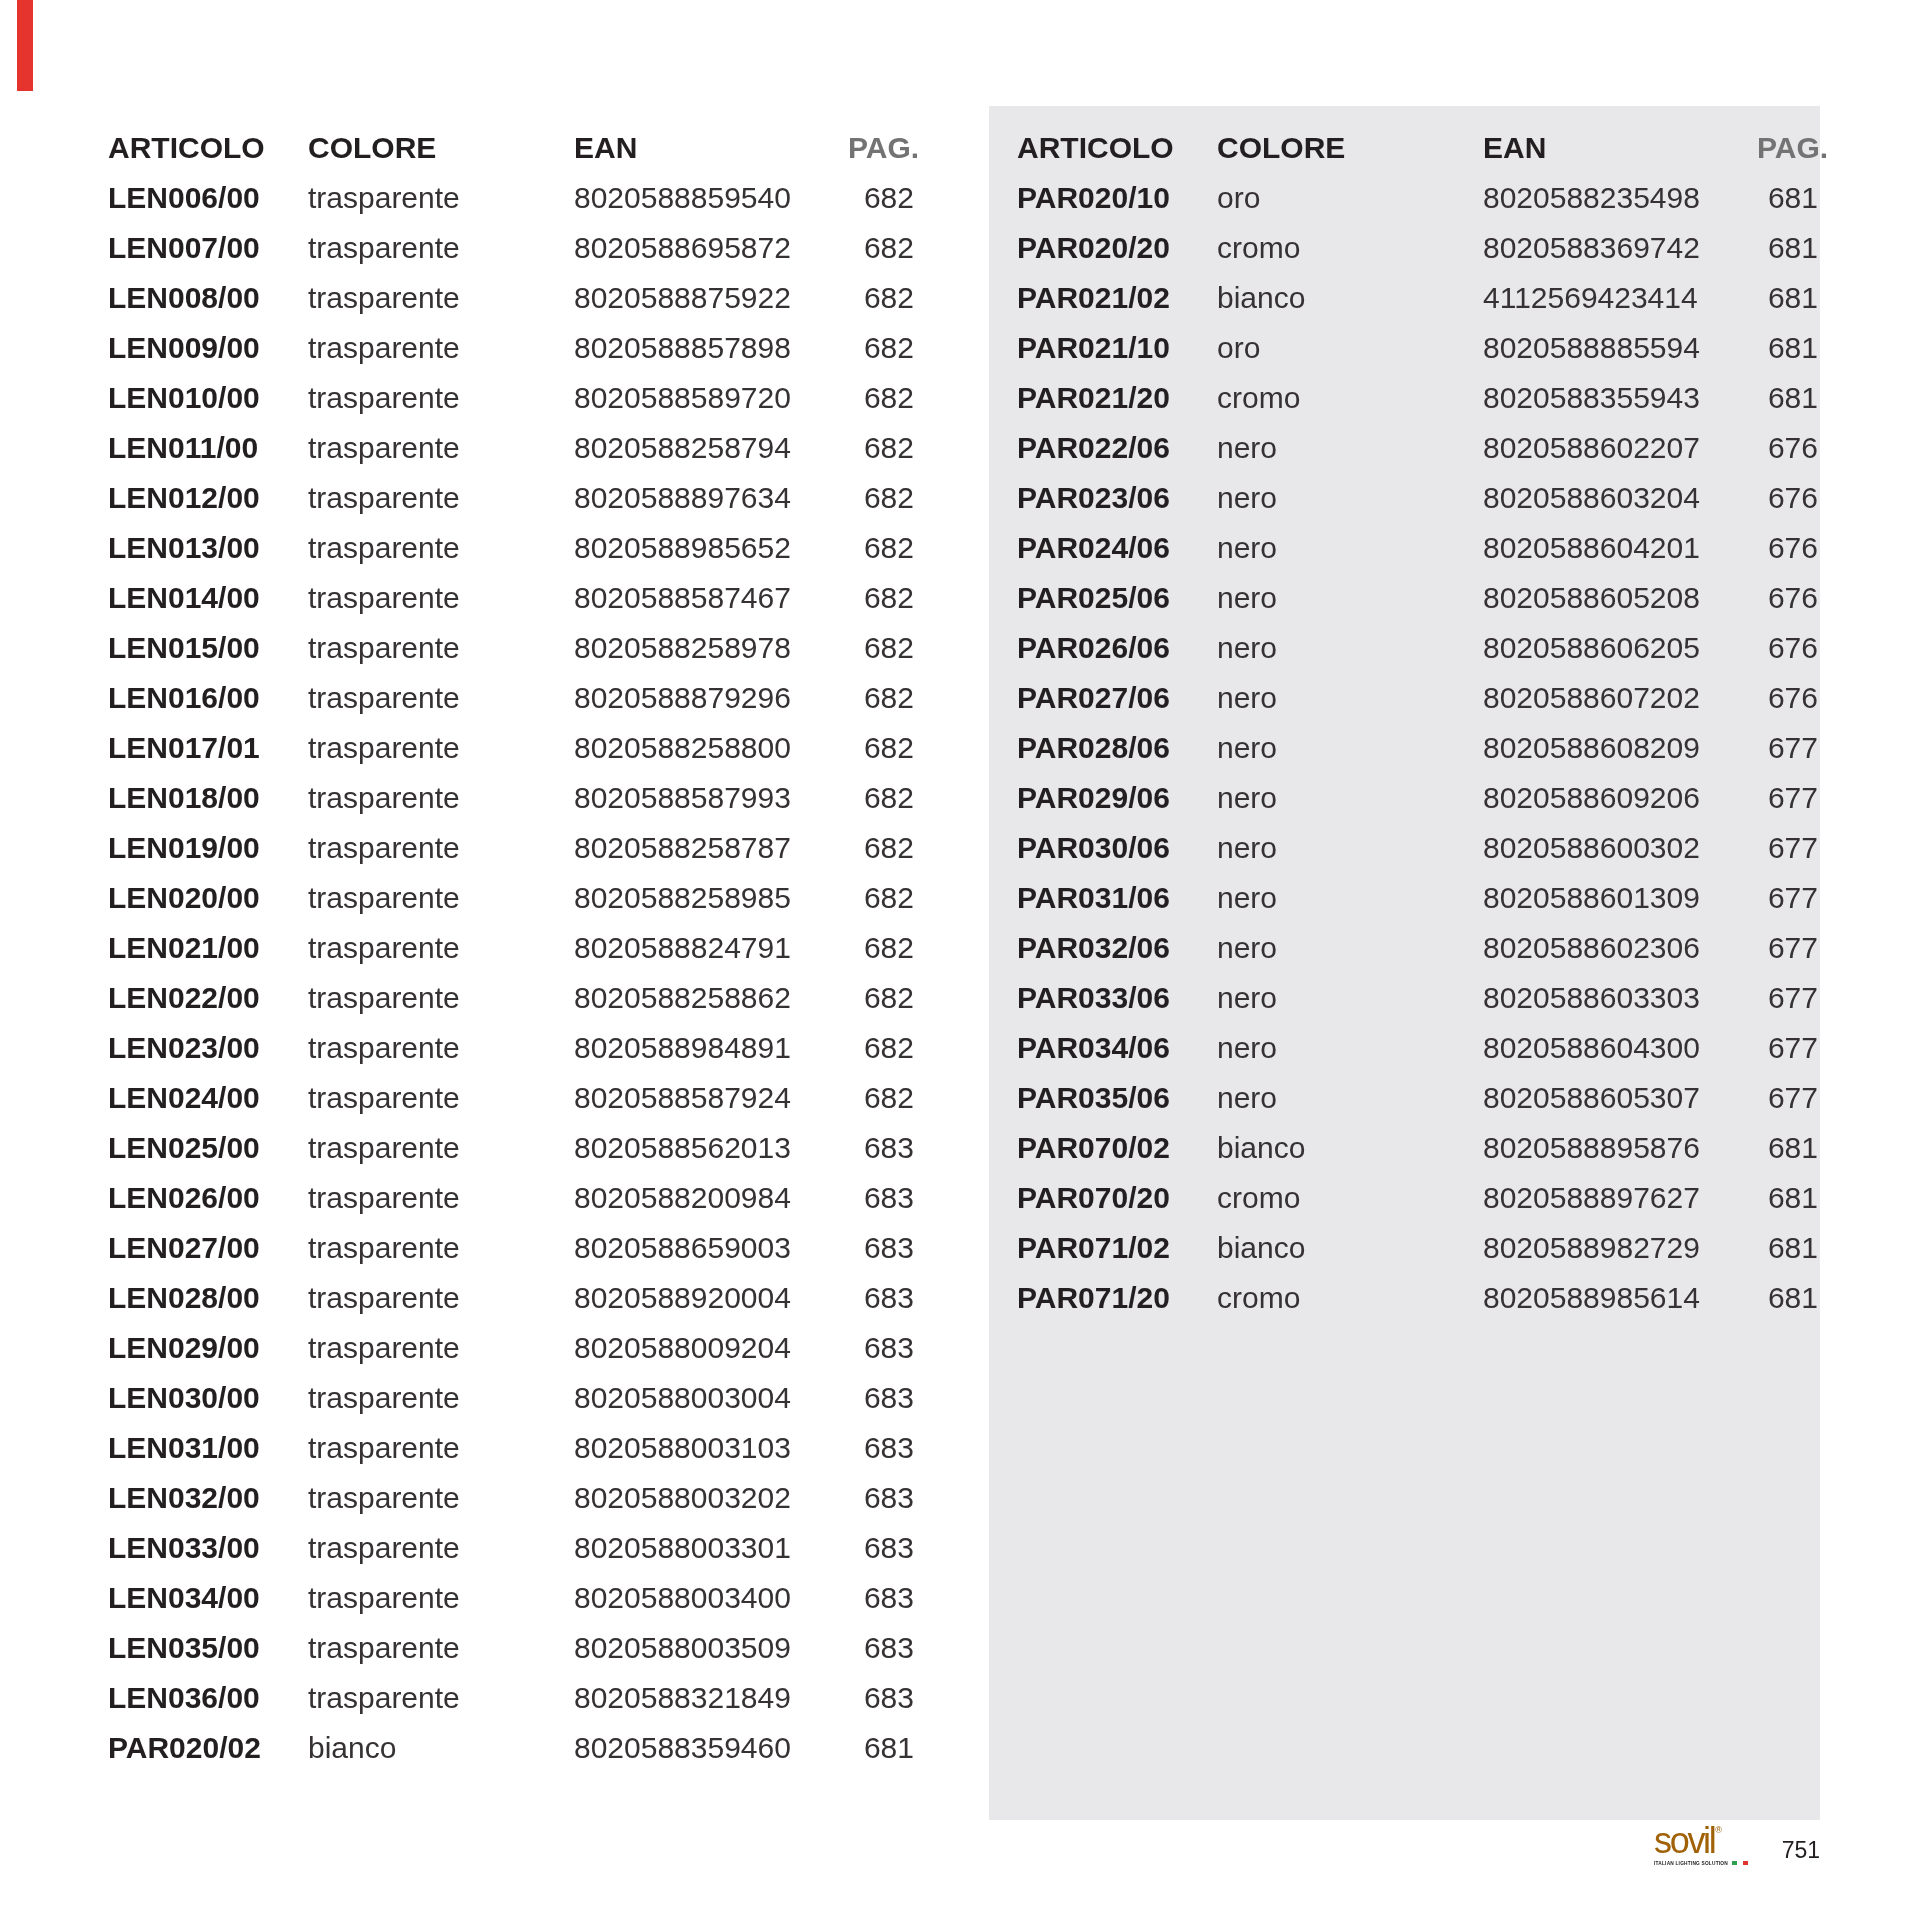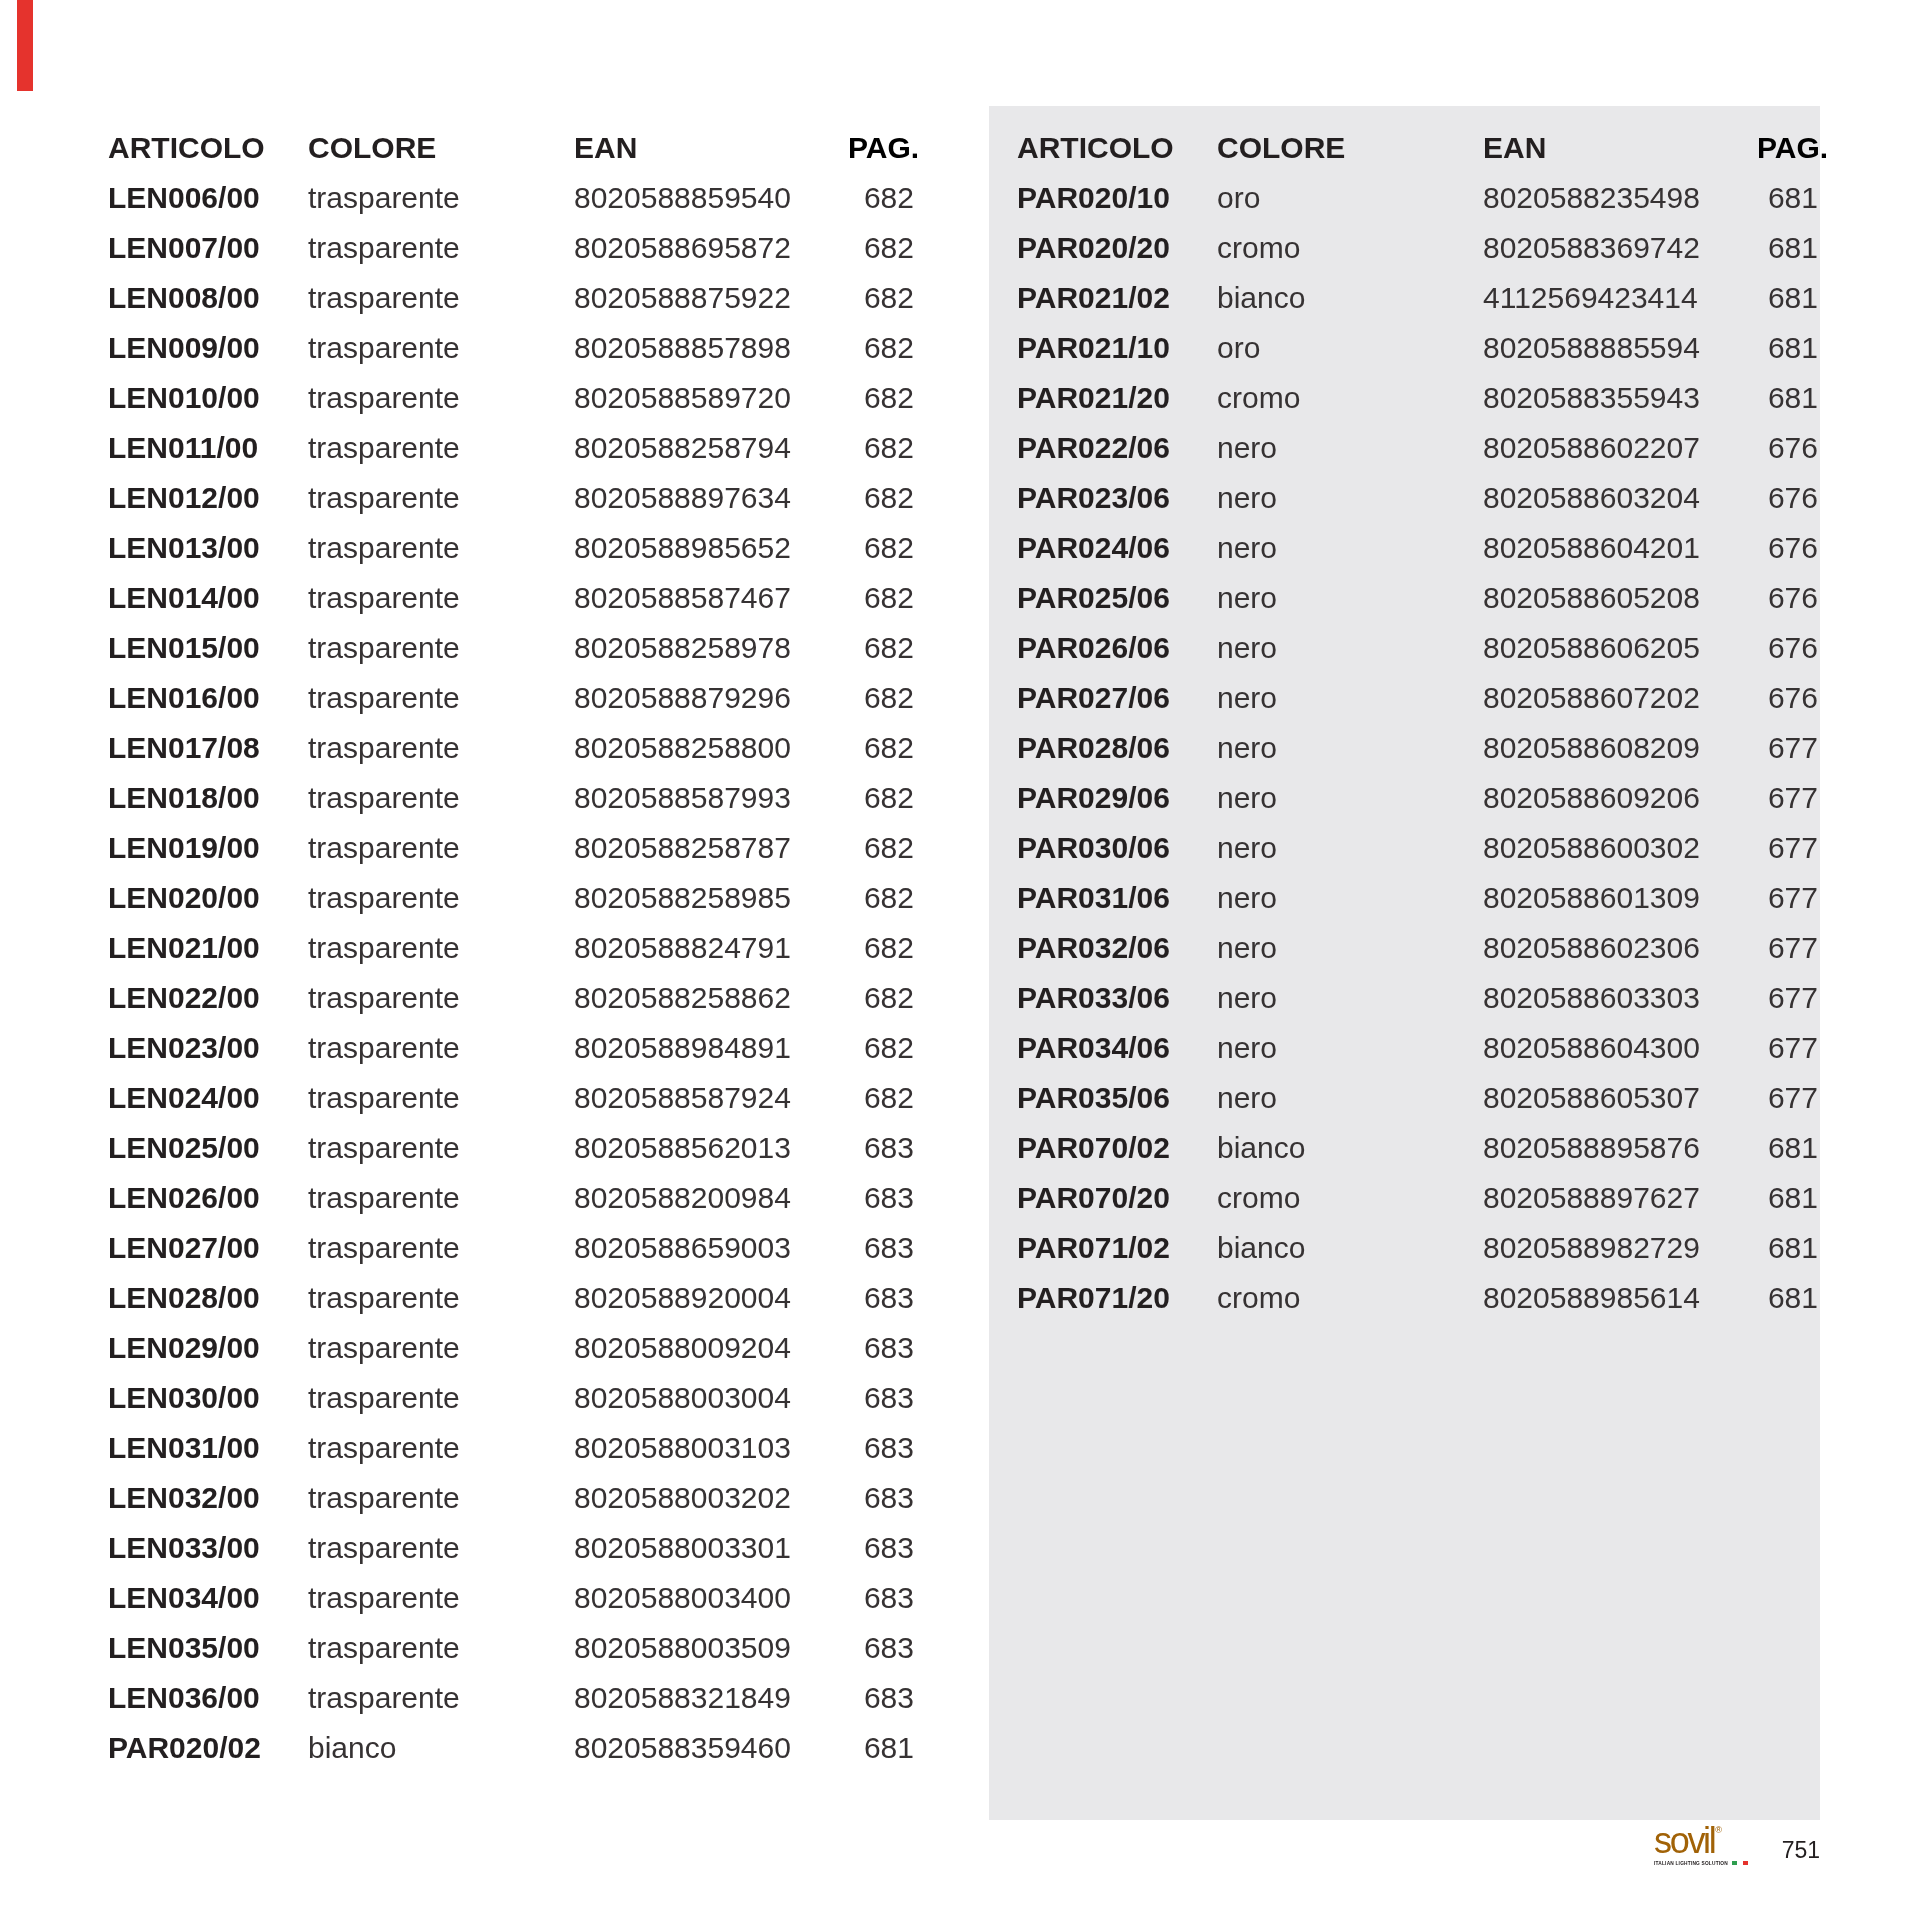--- a/index.html
+++ b/index.html
@@ -32,21 +32,21 @@
     grid-template-columns: 200px 266px 274px 1fr;
     height: 50px;
     align-items: center;
     font-size: 30px;
     line-height: 1;
   }
   .thead span { font-weight: 700; color: #231f20; }
   .c-art { font-weight: 700; color: #231f20; }
   .c-col, .c-ean { font-weight: 400; color: #363233; }
   .c-pag { text-align: right; font-weight: 400; color: #363233; }
-  .thead .c-pag { font-weight: 700; color: #000000; }
+  .thead .c-pag { font-weight: 700; color: #737373; }
 
   .logo {
     position: absolute; left: 1654px; top: 1823px; width: 94px;
     color: #231f20;
   }
   .logo-word {
     font-weight: 400; font-size: 36px; line-height: 1;
     letter-spacing: -2.3px; color: #a16207;
     white-space: nowrap;
   }
@@ -158,21 +158,21 @@
         </div>
 
         <div class="trow">
           <span class="c-art">LEN016/00</span>
           <span class="c-col">trasparente</span>
           <span class="c-ean">8020588879296</span>
           <span class="c-pag">682</span>
         </div>
 
         <div class="trow">
-          <span class="c-art">LEN017/08</span>
+          <span class="c-art">LEN017/01</span>
           <span class="c-col">trasparente</span>
           <span class="c-ean">8020588258800</span>
           <span class="c-pag">682</span>
         </div>
 
         <div class="trow">
           <span class="c-art">LEN018/00</span>
           <span class="c-col">trasparente</span>
           <span class="c-ean">8020588587993</span>
           <span class="c-pag">682</span>

